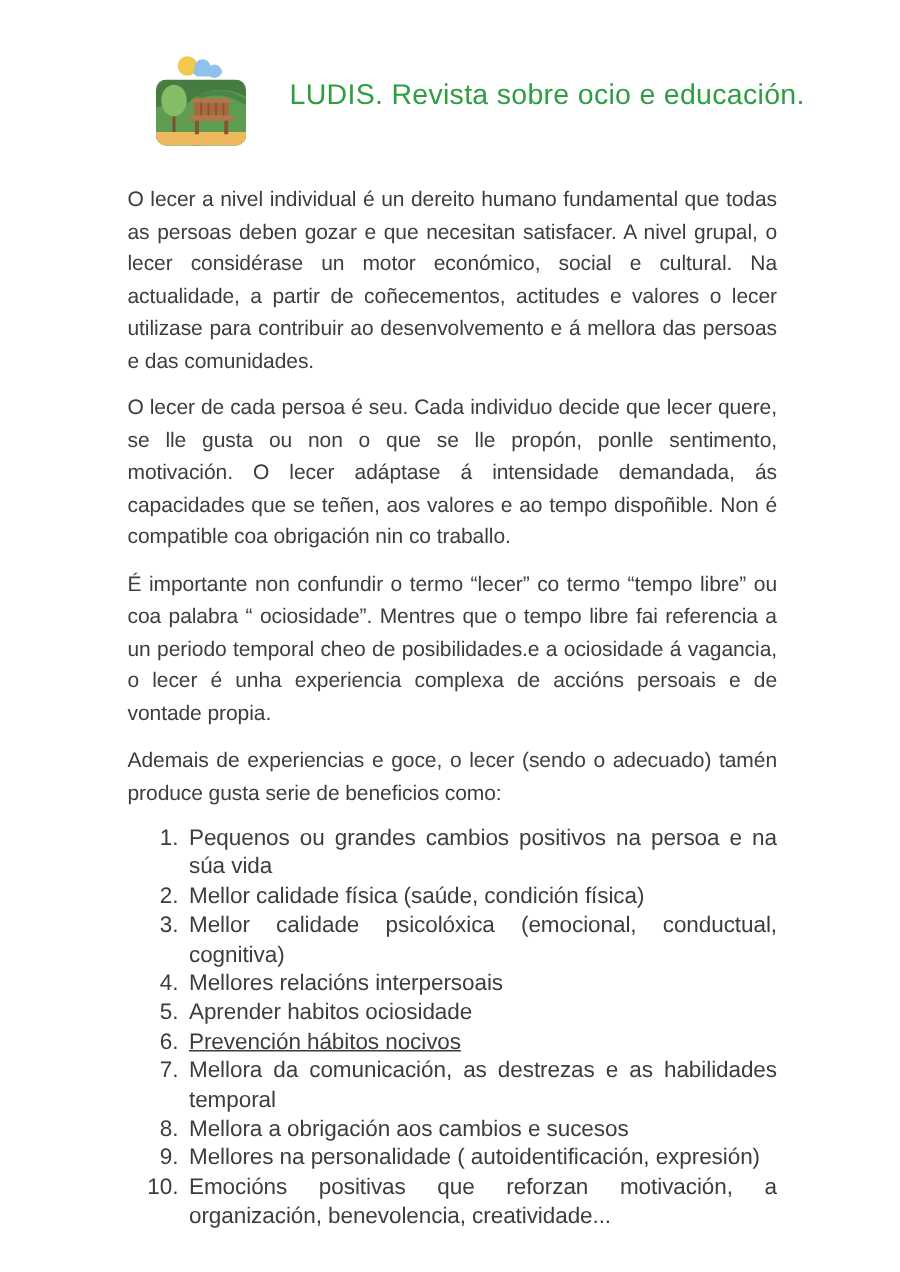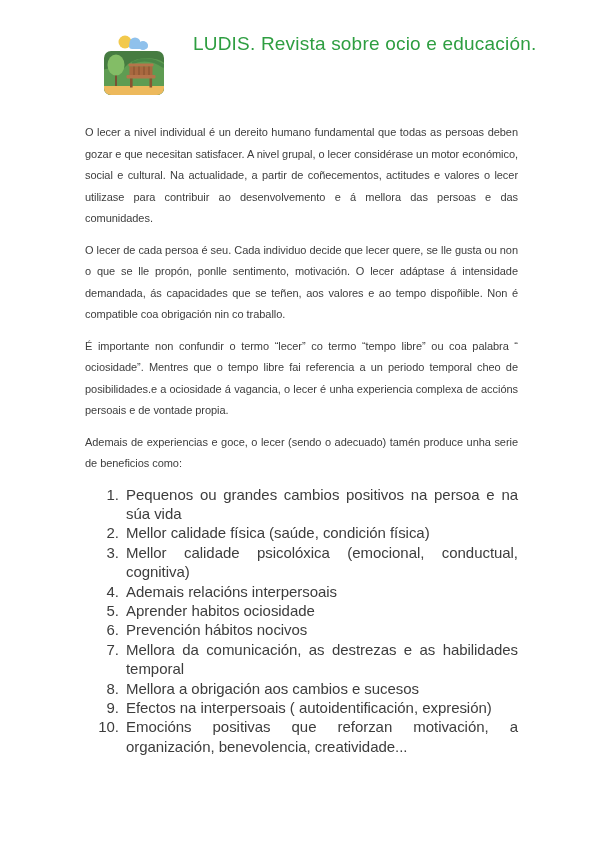--- a/index.html
+++ b/index.html
@@ -15,21 +15,21 @@
     position: relative;
   }
   .page {
     width: 600px;
     height: 848px;
     background: #ffffff;
   }
   
   .header {
     display: flex;
-    align-items: flex-start;
+    align-items: center;
     padding: 33px 0 0 102px;
     height: 100px;
   }
   .logo {
     width: 64px;
     height: 64px;
     flex: 0 0 auto;
   }
   .title {
     font-size: 19px;
@@ -37,21 +37,21 @@
     letter-spacing: 0.2px;
     margin-left: 27px;
     margin-bottom: 6px;
     white-space: nowrap;
   }
   
   .content {
     padding: 22px 82px 0 85px;
   }
   .content p {
-    font-size: 11px;
+    font-size: 14px;
     line-height: 21.5px;
     text-align: justify;
     letter-spacing: -0.05px;
     margin-bottom: 10px;
     color: #3d3d3d;
   }
   ol.benefits {
     margin: 10px 0 0 0;
     padding-left: 38px;
   }
@@ -110,30 +110,30 @@
         </g>
       </g>
     </svg>
     <h1 class="title" style="color: rgb(46, 158, 65);">LUDIS. Revista sobre ocio e educación.</h1>
   </div>
 
   <div class="content">
     <p style="color: rgb(61, 61, 61);">O lecer a nivel individual é un dereito humano fundamental que todas as persoas deben gozar e que necesitan satisfacer. A nivel grupal, o lecer considérase un motor económico, social e cultural. Na actualidade, a partir de coñecementos, actitudes e valores o lecer utilizase para contribuir ao desenvolvemento e á mellora das persoas e das comunidades.</p>
     <p style="color: rgb(61, 61, 61);">O lecer de cada persoa é seu. Cada individuo decide que lecer quere, se lle gusta ou non o que se lle propón, ponlle sentimento, motivación. O lecer adáptase á intensidade demandada, ás capacidades que se teñen, aos valores e ao tempo dispoñible. Non é compatible coa obrigación nin co traballo.</p>
     <p style="color: rgb(61, 61, 61);">É importante non confundir o termo “lecer” co termo “tempo libre” ou coa palabra “ ociosidade”. Mentres que o tempo libre fai referencia a un periodo temporal cheo de posibilidades.e a ociosidade á vagancia, o lecer é unha experiencia complexa de accións persoais e de vontade propia.</p>
-    <p style="color: rgb(61, 61, 61);">Ademais de experiencias e goce, o lecer (sendo o adecuado) tamén produce unha serie de beneficios como:</p>
+    <p style="color: rgb(61, 61, 61);">Ademais de experiencias e goce, o lecer (sendo o adecuado) tamén produce gusta serie de beneficios como:</p>
 
     <ol class="benefits">
       <li style="color: rgb(61, 61, 61);">Pequenos ou grandes cambios positivos na persoa e na súa vida</li>
       <li style="color: rgb(61, 61, 61);">Mellor calidade física (saúde, condición física)</li>
       <li style="color: rgb(61, 61, 61);">Mellor calidade psicolóxica (emocional, conductual, cognitiva)</li>
-      <li style="color: rgb(61, 61, 61);">Ademais relacións interpersoais</li>
+      <li style="color: rgb(61, 61, 61);">Mellores relacións interpersoais</li>
       <li style="color: rgb(61, 61, 61);">Aprender habitos ociosidade</li>
-      <li style="color: rgb(61, 61, 61);">Prevención hábitos nocivos</li>
+      <li style="color: rgb(61, 61, 61); text-decoration: underline;">Prevención hábitos nocivos</li>
       <li style="color: rgb(61, 61, 61);">Mellora da comunicación, as destrezas e as habilidades temporal</li>
       <li style="color: rgb(61, 61, 61);">Mellora a obrigación aos cambios e sucesos</li>
-      <li style="color: rgb(61, 61, 61);">Efectos na interpersoais ( autoidentificación, expresión)</li>
+      <li style="color: rgb(61, 61, 61);">Mellores na personalidade ( autoidentificación, expresión)</li>
       <li style="color: rgb(61, 61, 61);">Emocións positivas que reforzan motivación, a organización, benevolencia, creatividade...</li>
     </ol>
 
   </div>
 
 </div>
 
 </body></html>

